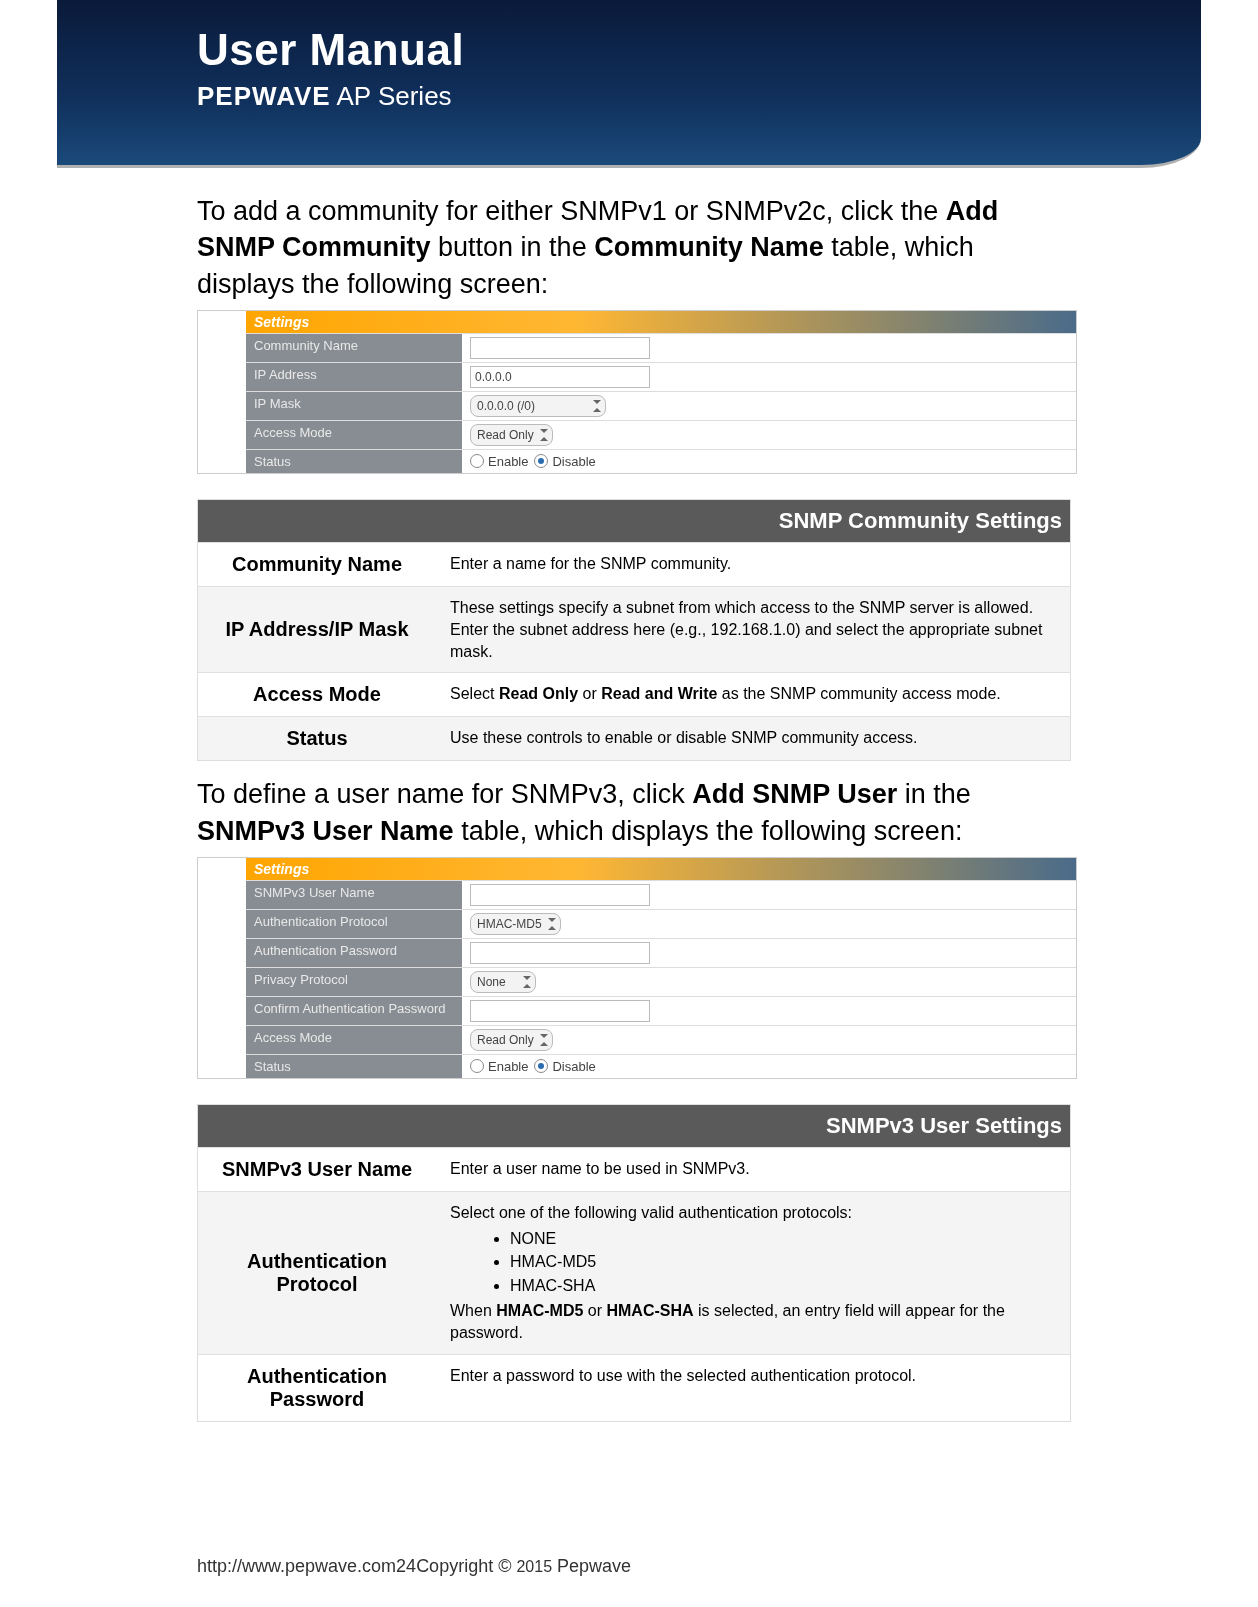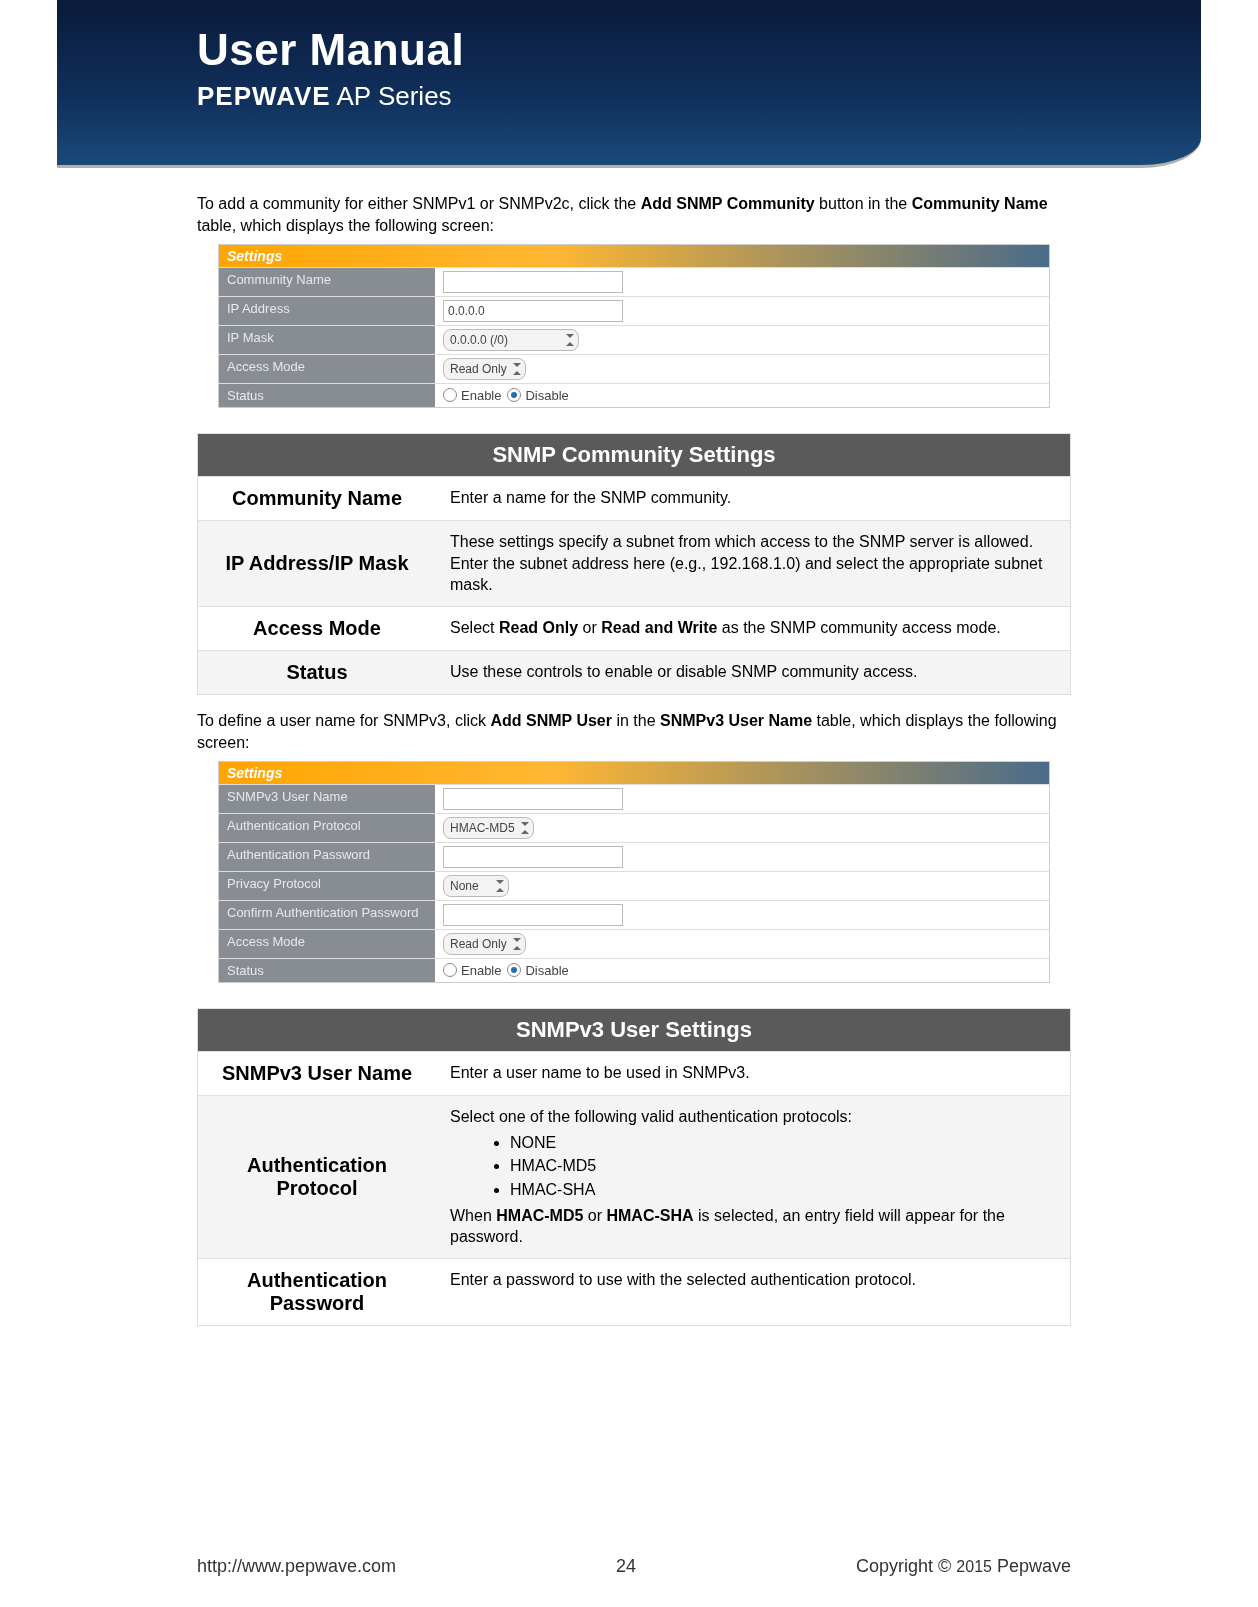--- a/index.html
+++ b/index.html
@@ -38,30 +38,31 @@
     margin-top: 6px;
   }
   .top-banner .sub b {
     font-weight: 700;
     letter-spacing: 1px;
   }
   .content {
     padding: 25px 130px 0 140px;
   }
   .body-text {
-    font-size: 16px;
+    font-size: 27px;
     line-height: 1.35;
     margin: 0 0 8px 0;
   }
   
   .settings-panel {
     margin: 8px auto 7px auto;
     width: 830px;
     border: 1px solid #ccc;
     font-size: 14px;
+    padding-left: 48px;
   }
   .settings-header {
     background: linear-gradient(90deg,#ffa500 0%,#ffb733 40%,#4a6b8a 100%);
     color: #fff;
     font-weight: bold;
     font-style: italic;
     padding: 3px 8px;
     font-size: 14px;
   }
   .settings-row {
@@ -153,21 +154,21 @@
     width: 100%;
     border: 1px solid #ddd;
     border-collapse: collapse;
     margin: 25px 0 15px 0;
   }
   .desc-table .hdr {
     background: #5a5a5a;
     color: #fff;
     font-size: 22px;
     font-weight: bold;
-    text-align: center;
+    text-align: right;
     padding: 8px;
   }
   .desc-table td {
     vertical-align: top;
     padding: 10px 14px;
     border-top: 1px solid #e0e0e0;
   }
   .desc-table tr.alt { background: #f4f4f4; }
   .desc-table .key {
     width: 210px;
@@ -190,21 +191,20 @@
     font-size: 16px;
   }
   .footer {
     position: absolute;
     bottom: 30px;
     left: 0;
     width: 100%;
     padding: 0 130px 0 140px;
     box-sizing: border-box;
     display: flex;
-    justify-content: space-between;
     font-size: 18px;
     color: #333;
   }
   .footer .pg { text-align: center; }
 </style>
 </head>
 <body>
 
 <div class="page">
 

